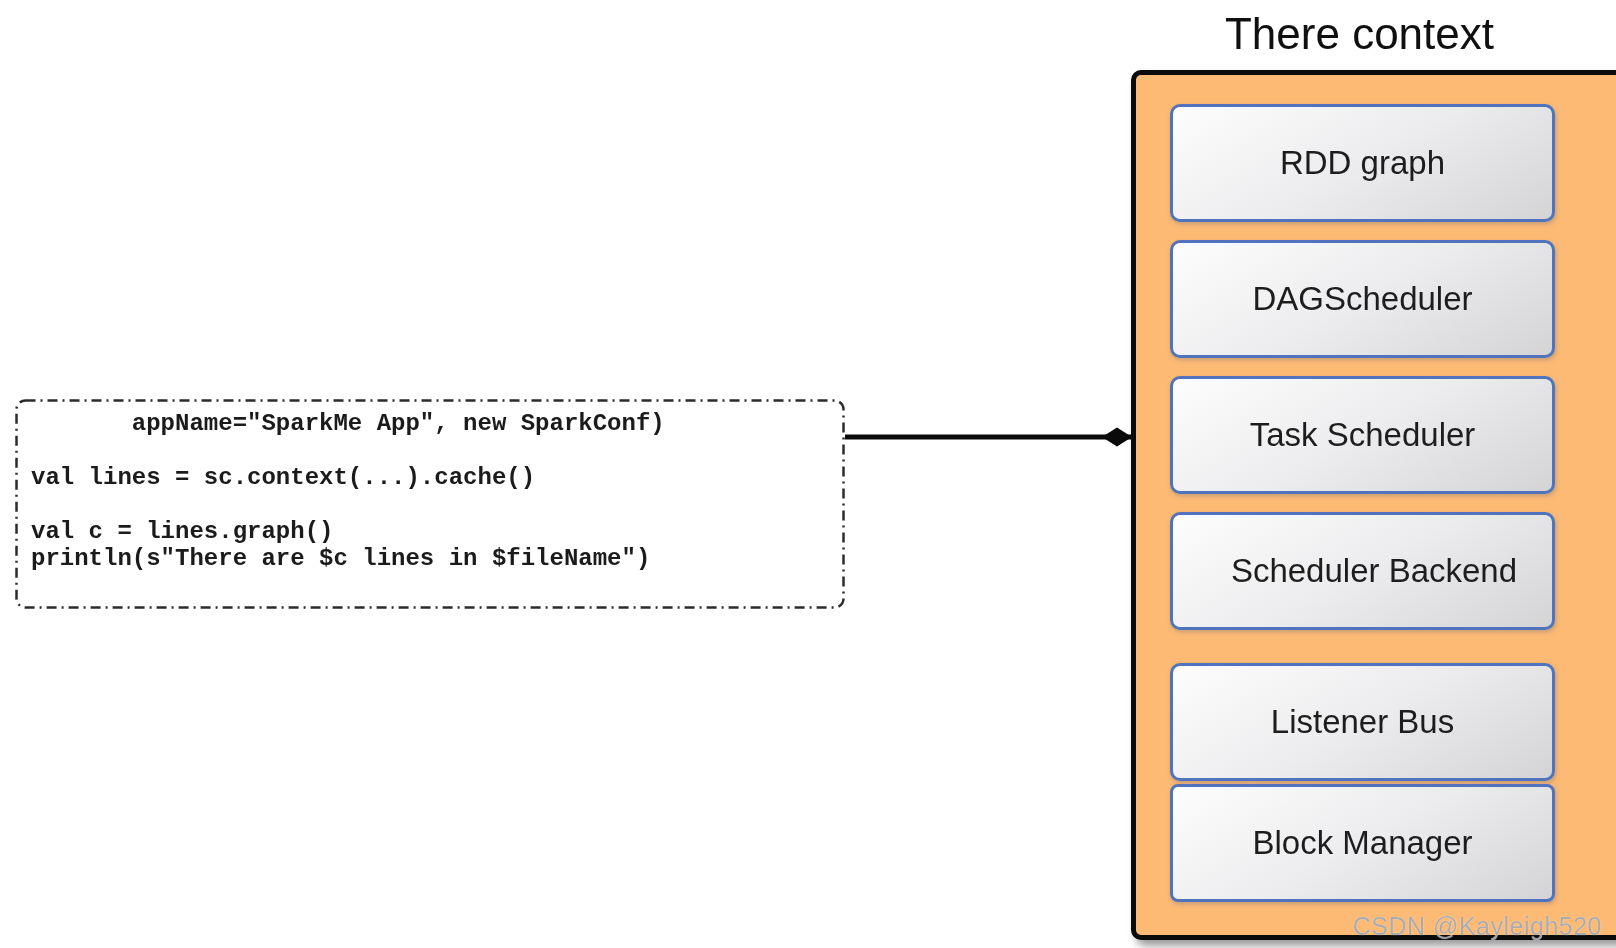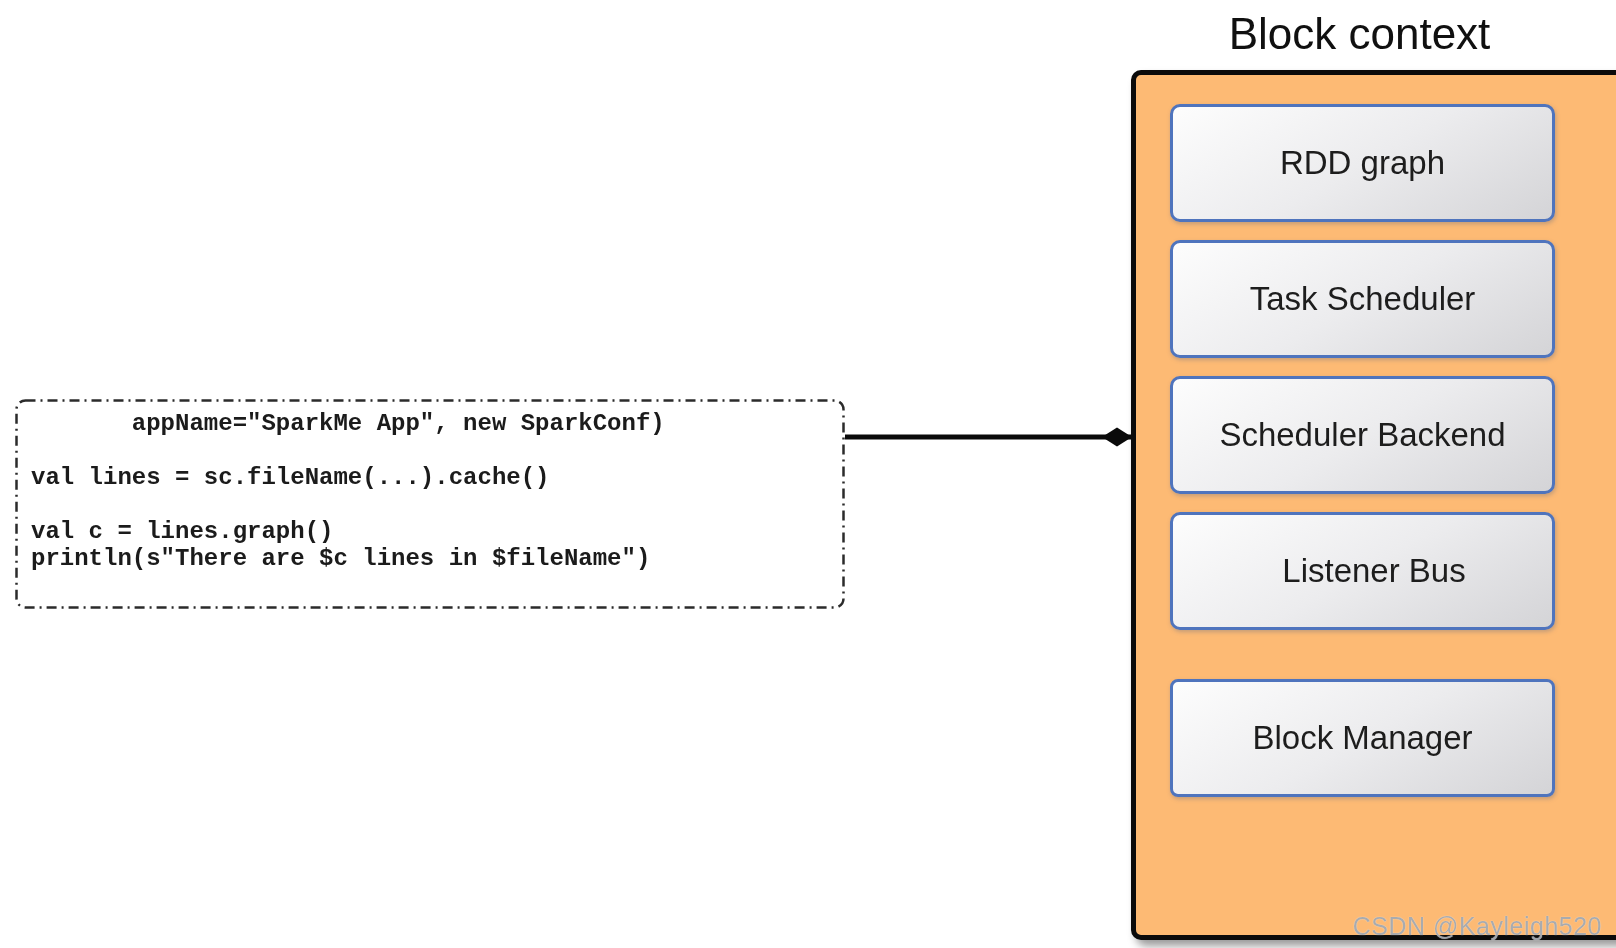--- a/index.html
+++ b/index.html
@@ -89,22 +89,22 @@
     display: flex;
     align-items: center;
     justify-content: center;
     font-size: 33px;
     color: #1d1d1d;
   }
   .sc-box:nth-of-type(1) { top: 29px; }
   .sc-box:nth-of-type(2) { top: 165px; }
   .sc-box:nth-of-type(3) { top: 301px; }
   .sc-box:nth-of-type(4) { top: 437px; padding-left: 23px; }
-  .sc-box:nth-of-type(5) { top: 604px; border-radius: 8px; }
-  .sc-box:nth-of-type(6) { top: 709px; }
+  .sc-box:nth-of-type(5) { top: 588px; }
+  .sc-box:nth-of-type(6) { top: 709px; border-radius: 8px; }
 
   
   .watermark {
     position: absolute;
     right: 14px;
     top: 912px;
     font-size: 25px;
     color: rgba(148,153,160,0.8);
     text-shadow: 0 0 1px rgba(255,255,255,0.9);
     z-index: 5;
@@ -116,36 +116,37 @@
 
 <div class="stage">
 
   <div class="code-box">
     <svg class="dash-border" viewBox="0 0 830 210" xmlns="http://www.w3.org/2000/svg">
       <rect x="1.5" y="1.5" width="827" height="207" rx="9" ry="9" fill="none" stroke="#2b2b2b" stroke-width="2.5" stroke-dasharray="10 5 2 5"></rect>
     </svg>
     <div class="code-lines">
       <div class="code-line">       appName="SparkMe App", new SparkConf)</div>
       <div class="code-line"></div>
-      <div class="code-line">val lines = sc.fileName(...).cache()</div>
+      <div class="code-line">val lines = sc.context(...).cache()</div>
       <div class="code-line"></div>
       <div class="code-line">val c = lines.graph()</div>
       <div class="code-line">println(s"There are $c lines in $fileName")</div>
     </div>
   </div>
 
   <svg class="connector" viewBox="0 0 292 36" xmlns="http://www.w3.org/2000/svg">
     <line x1="0" y1="18" x2="290" y2="18" stroke="#0a0a0a" stroke-width="5"></line>
     <polygon points="257,18 272,8.5 287,18 272,27.5" fill="#0a0a0a"></polygon>
   </svg>
 
-  <div class="sc-title">Block context</div>
+  <div class="sc-title">There context</div>
 
   <div class="sc-container">
     <div class="sc-box">RDD graph</div>
+    <div class="sc-box">DAGScheduler</div>
     <div class="sc-box">Task Scheduler</div>
     <div class="sc-box">Scheduler Backend</div>
     <div class="sc-box">Listener Bus</div>
     <div class="sc-box">Block Manager</div>
   </div>
 
   <div class="watermark">CSDN @Kayleigh520</div>
 
 </div>
 

